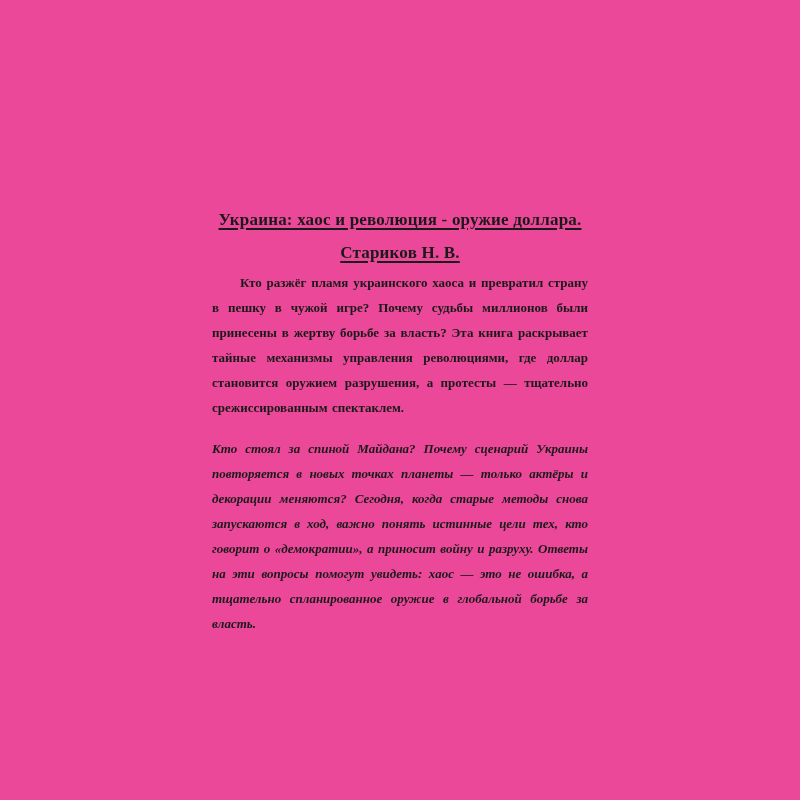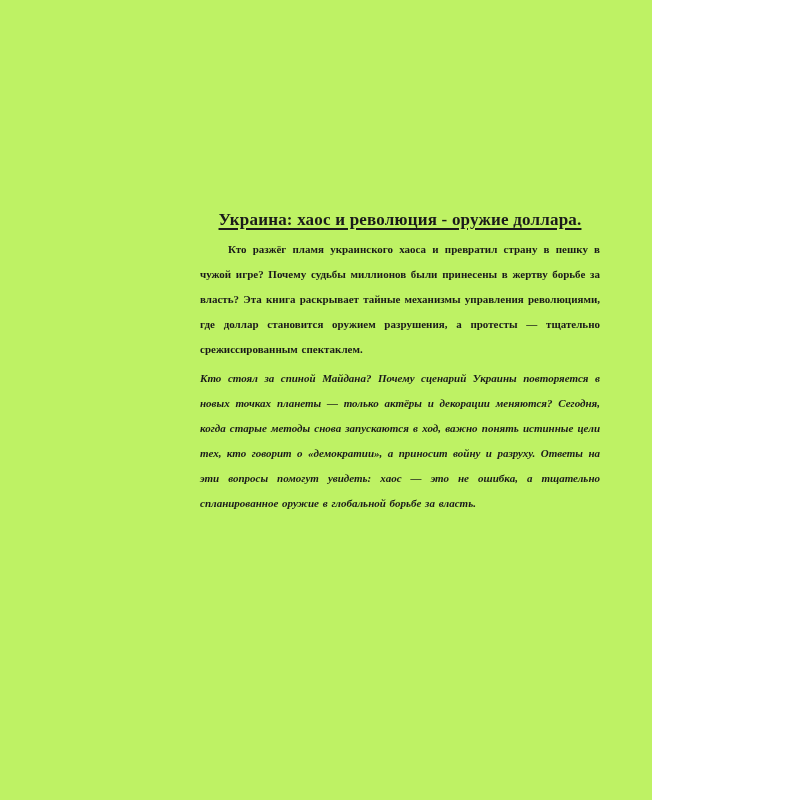--- a/index.html
+++ b/index.html
@@ -2,23 +2,23 @@
 <html><head>
 <meta charset="utf-8">
 <style>
   html, body {
     margin: 0;
     padding: 0;
     background: #ffffff;
   }
   .page {
     position: relative;
-    width: 652px;
+    width: 800px;
     height: 800px;
-    background: #bef264;
+    background: #ec4899;
     overflow: hidden;
     font-family: "Liberation Serif", "DejaVu Serif", serif;
     font-weight: bold;
     color: #1a1a1a;
   }
   .content {
     position: absolute;
     left: 196px;
     top: 207px;
     width: 408px;
@@ -33,38 +33,39 @@
     text-align: center;
     text-decoration: underline;
     text-decoration-thickness: 2px;
     text-underline-offset: 3px;
     letter-spacing: 0.2px;
   }
   .author {
     margin-top: 8px;
   }
   .para {
-    margin: 4px;
-    font-size: 11px;
+    margin: 16px;
+    font-size: 13px;
     line-height: 25px;
     text-align: justify;
     text-justify: inter-word;
     word-spacing: 1px;
   }
   .para.first {
     margin-top: 5px;
     text-indent: 28px;
   }
   .para.second {
     margin-top: 4px;
     font-style: italic;
   }
 </style>
 </head>
 <body>
 
 <div class="page">
   <div class="content">
     <h1 class="title">Украина: хаос и революция - оружие доллара.</h1>
+    <h2 class="author">Стариков Н. В.</h2>
     <p class="para first">Кто разжёг пламя украинского хаоса и превратил страну в пешку в чужой игре? Почему судьбы миллионов были принесены в жертву борьбе за власть? Эта книга раскрывает тайные механизмы управления революциями, где доллар становится оружием разрушения, а протесты — тщательно срежиссированным спектаклем.</p>
     <p class="para second">Кто стоял за спиной Майдана? Почему сценарий Украины повторяется в новых точках планеты — только актёры и декорации меняются? Сегодня, когда старые методы снова запускаются в ход, важно понять истинные цели тех, кто говорит о «демократии», а приносит войну и разруху. Ответы на эти вопросы помогут увидеть: хаос — это не ошибка, а тщательно спланированное оружие в глобальной борьбе за власть.</p>
   </div>
 </div>
 
 </body></html>

